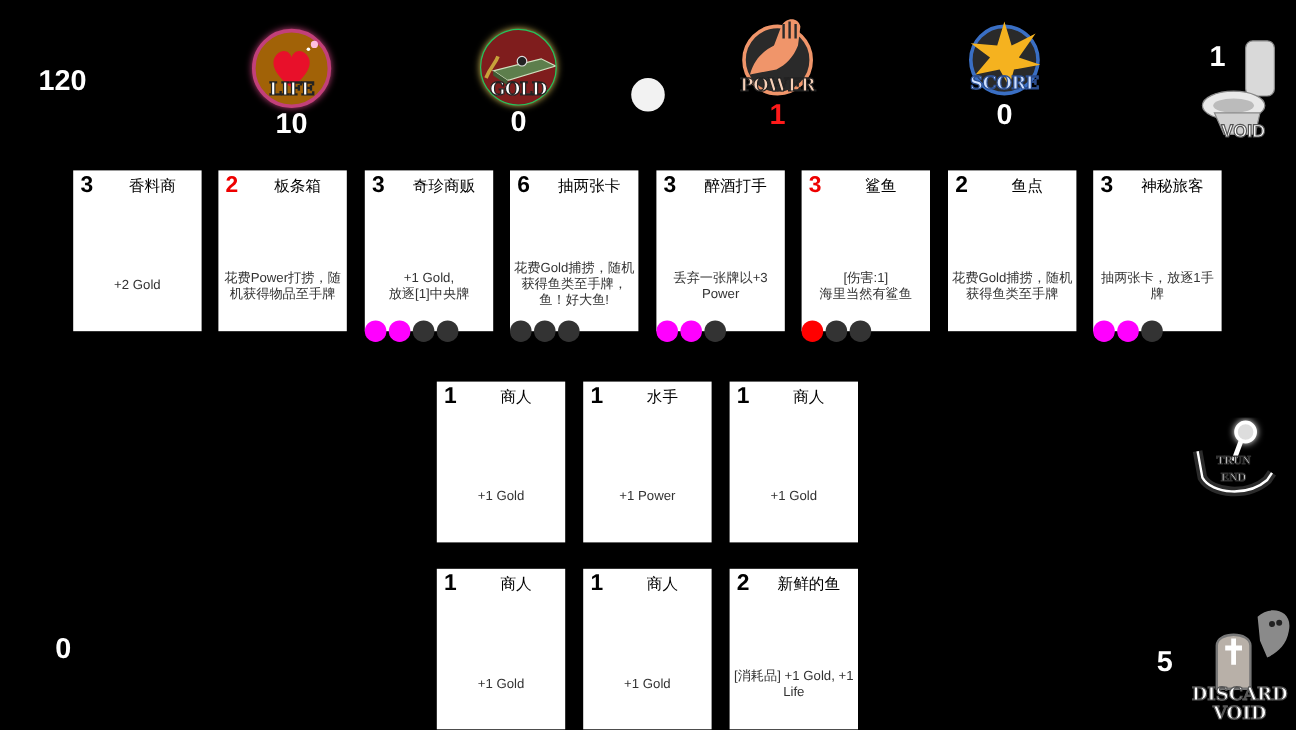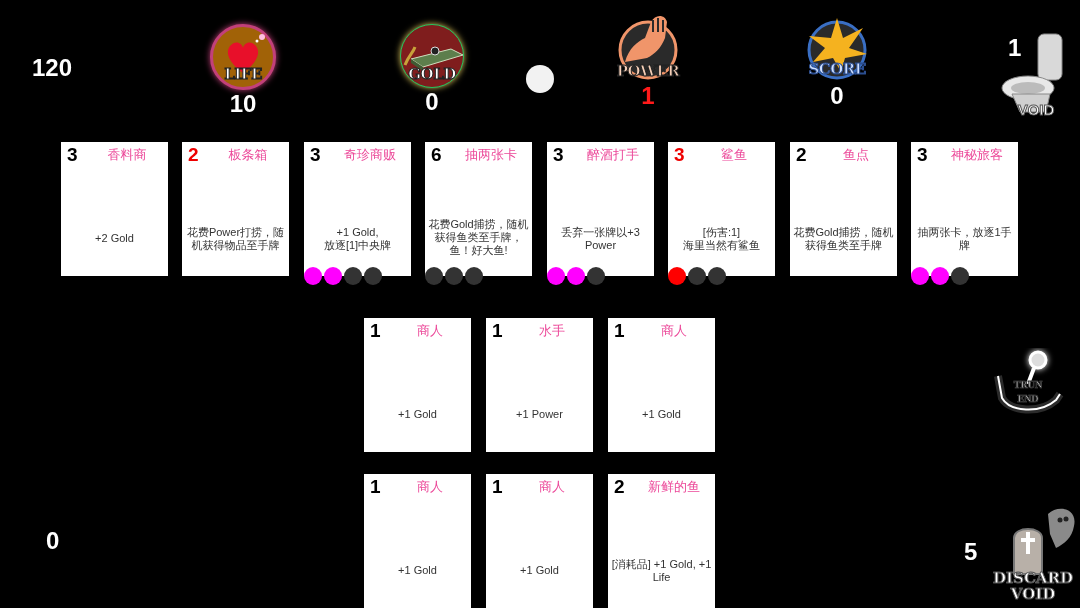--- a/index.html
+++ b/index.html
@@ -9,21 +9,21 @@
   .big-num { font-weight:bold; font-size:24px; color:#fff; }
   .stat { position:absolute; width:80px; text-align:center; }
   .stat .icon { width:64px; height:64px; margin:0 auto; border-radius:50%; position:relative; }
   .stat .icon .lbl { position:absolute; left:-6px; right:-6px; bottom:4px; text-align:center;
       font-family:"DejaVu Serif", serif; font-weight:bold; font-size:15px; color:#fff;
       -webkit-text-stroke:1px #222; letter-spacing:-0.5px; }
   .stat .val { font-weight:bold; font-size:24px; margin-top:0px; line-height:28px; }
   .card { position:absolute; width:107px; height:134px; background:#fff; color:#333; }
   .card .cost { position:absolute; left:6px; top:2px; font-weight:bold; font-size:19px; color:#000; }
   .card .cost.red { color:#e00; }
-  .card .name { position:absolute; left:28px; right:3px; top:4px; text-align:center; font-size:13px; color:#ec4899; }
+  .card .name { position:absolute; left:28px; right:3px; top:4px; text-align:center; font-size:13px; color:#000000; }
   .card .desc { position:absolute; left:3px; right:3px; top:76px; height:42px; display:flex; align-items:flex-start; justify-content:center; text-align:center; font-size:11px; line-height:13px; color:#333; }
   .card .desc.one { top:90px; }
   .card .desc.two { top:84px; }
   .dots { position:absolute; left:0; bottom:-9px; display:flex; gap:2px; }
   .dot { width:18px; height:18px; border-radius:50%; background:#333; }
   .dot.magenta { background:#f0f; }
   .dot.red { background:#f00; }
   .glow-icon { position:absolute; text-align:center; }
 </style>
 </head>

